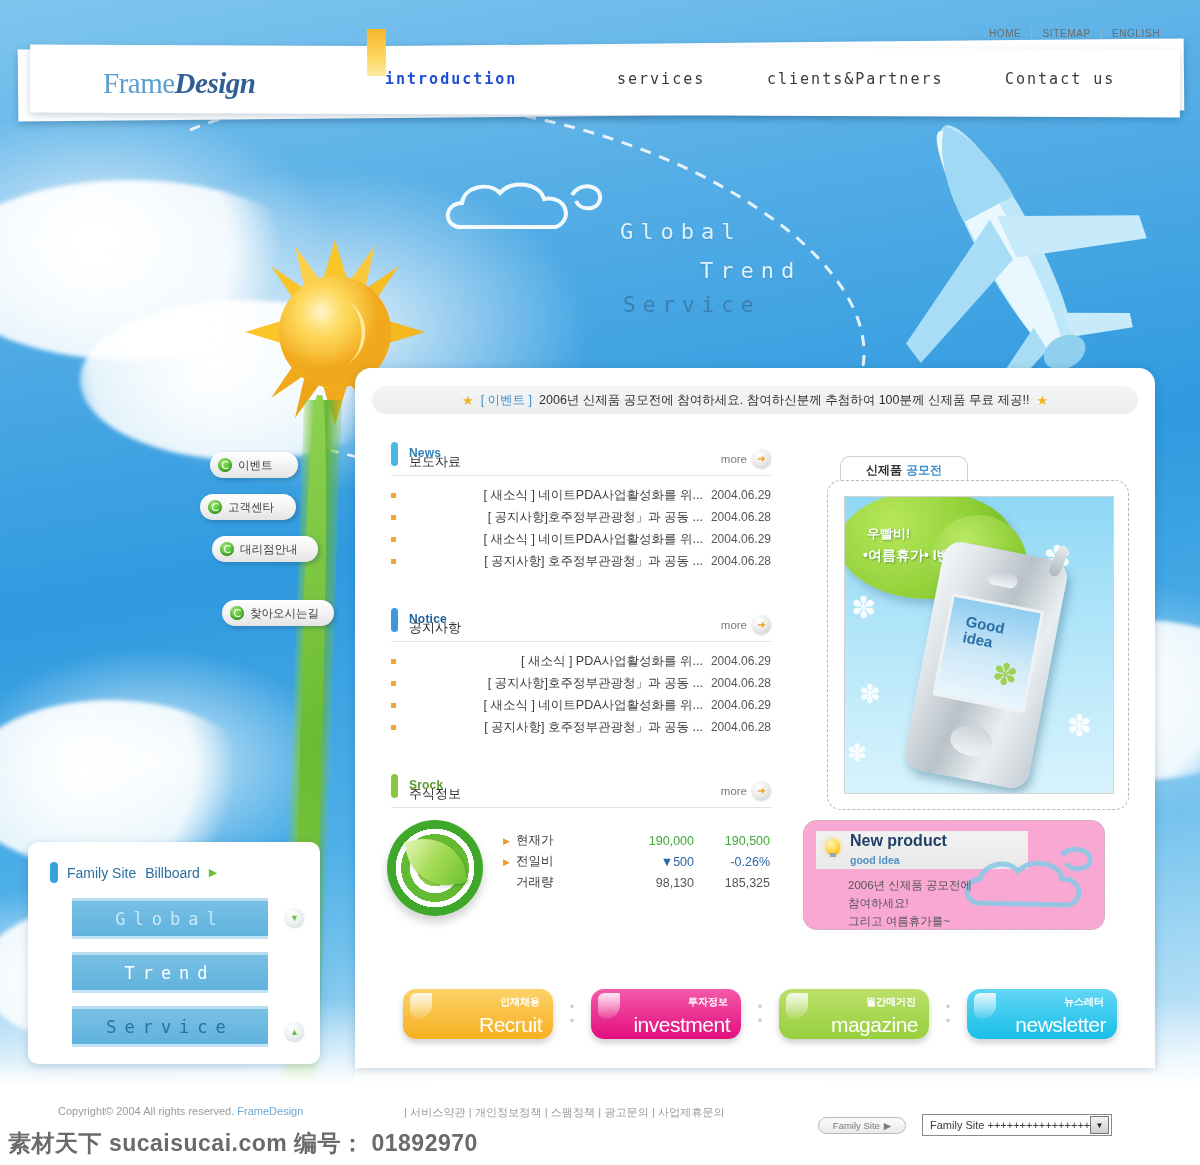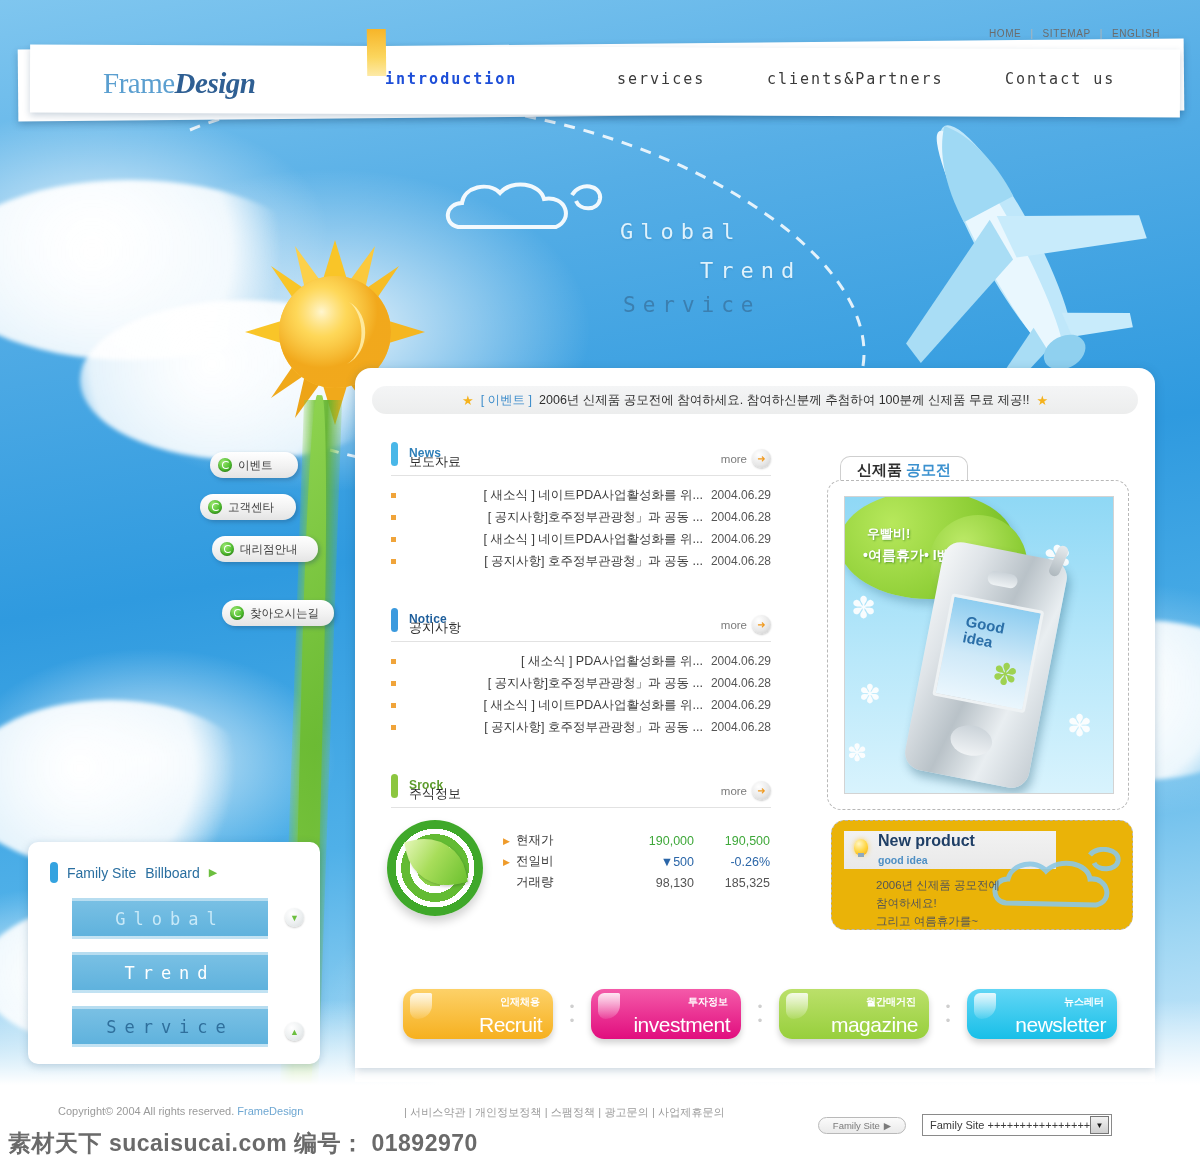--- a/index.html
+++ b/index.html
@@ -207,21 +207,21 @@
   .blu { color:#2b66a8; }
   .gry { color:#545454; }
 
   
   .rtab {
     position:absolute; left:485px; top:88px; width:128px; height:28px;
     background:#fff;
     border:1px solid #cfcfcf; border-bottom:none;
     border-radius:10px 10px 0 0;
     display:flex; align-items:center; justify-content:center;
-    font-size:15px; cursor:pointer;
+    font-size:12px; cursor:pointer;
   }
   .rtab b { color:#2e2e2e; font-weight:bold; }
   .rtab i { color:#3b91cf; font-style:normal; font-weight:bold; margin-left:4px; }
 
   .rbox {
     position:absolute; left:472px; top:112px; width:302px; height:330px;
     border:1px dashed #b8b8b8; border-radius:14px; background:#fff;
   }
   .promo-img {
     position:absolute; left:16px; top:15px; width:270px; height:298px;
@@ -267,22 +267,22 @@
   }
   .phone-pad {
     position:absolute; left:42px; top:178px; width:42px; height:30px; border-radius:50%;
     background: linear-gradient(to bottom,#cbd3d9,#f0f3f5);
   }
   .flower {
     position:absolute; color:#ffffff; opacity:.92; font-size:26px; line-height:1;
   }
 
   .np-box {
-    position:absolute; left:476px; top:452px; width:302px; height:110px;
-    border:1px dashed #b8b8b8; border-radius:14px; background:#eab308; overflow:hidden;
+    position:absolute; left:448px; top:452px; width:302px; height:110px;
+    border:1px dashed #b8b8b8; border-radius:14px; background:#f9a8d4; overflow:hidden;
   }
   .np-head {
     position:absolute; left:12px; top:10px; width:212px; height:38px;
     background: linear-gradient(to bottom,#f2f2f2,#e9e9e9);
     display:flex; align-items:center; padding-left:34px;
   }
   .bulb {
     position:absolute; left:10px; top:8px; width:14px; height:16px; border-radius:50% 50% 40% 40%;
     background: radial-gradient(circle at 35% 30%, #fff6c2, #ffd43d 55%, #f0a81c);
     box-shadow:0 0 5px rgba(255,200,60,.8);

